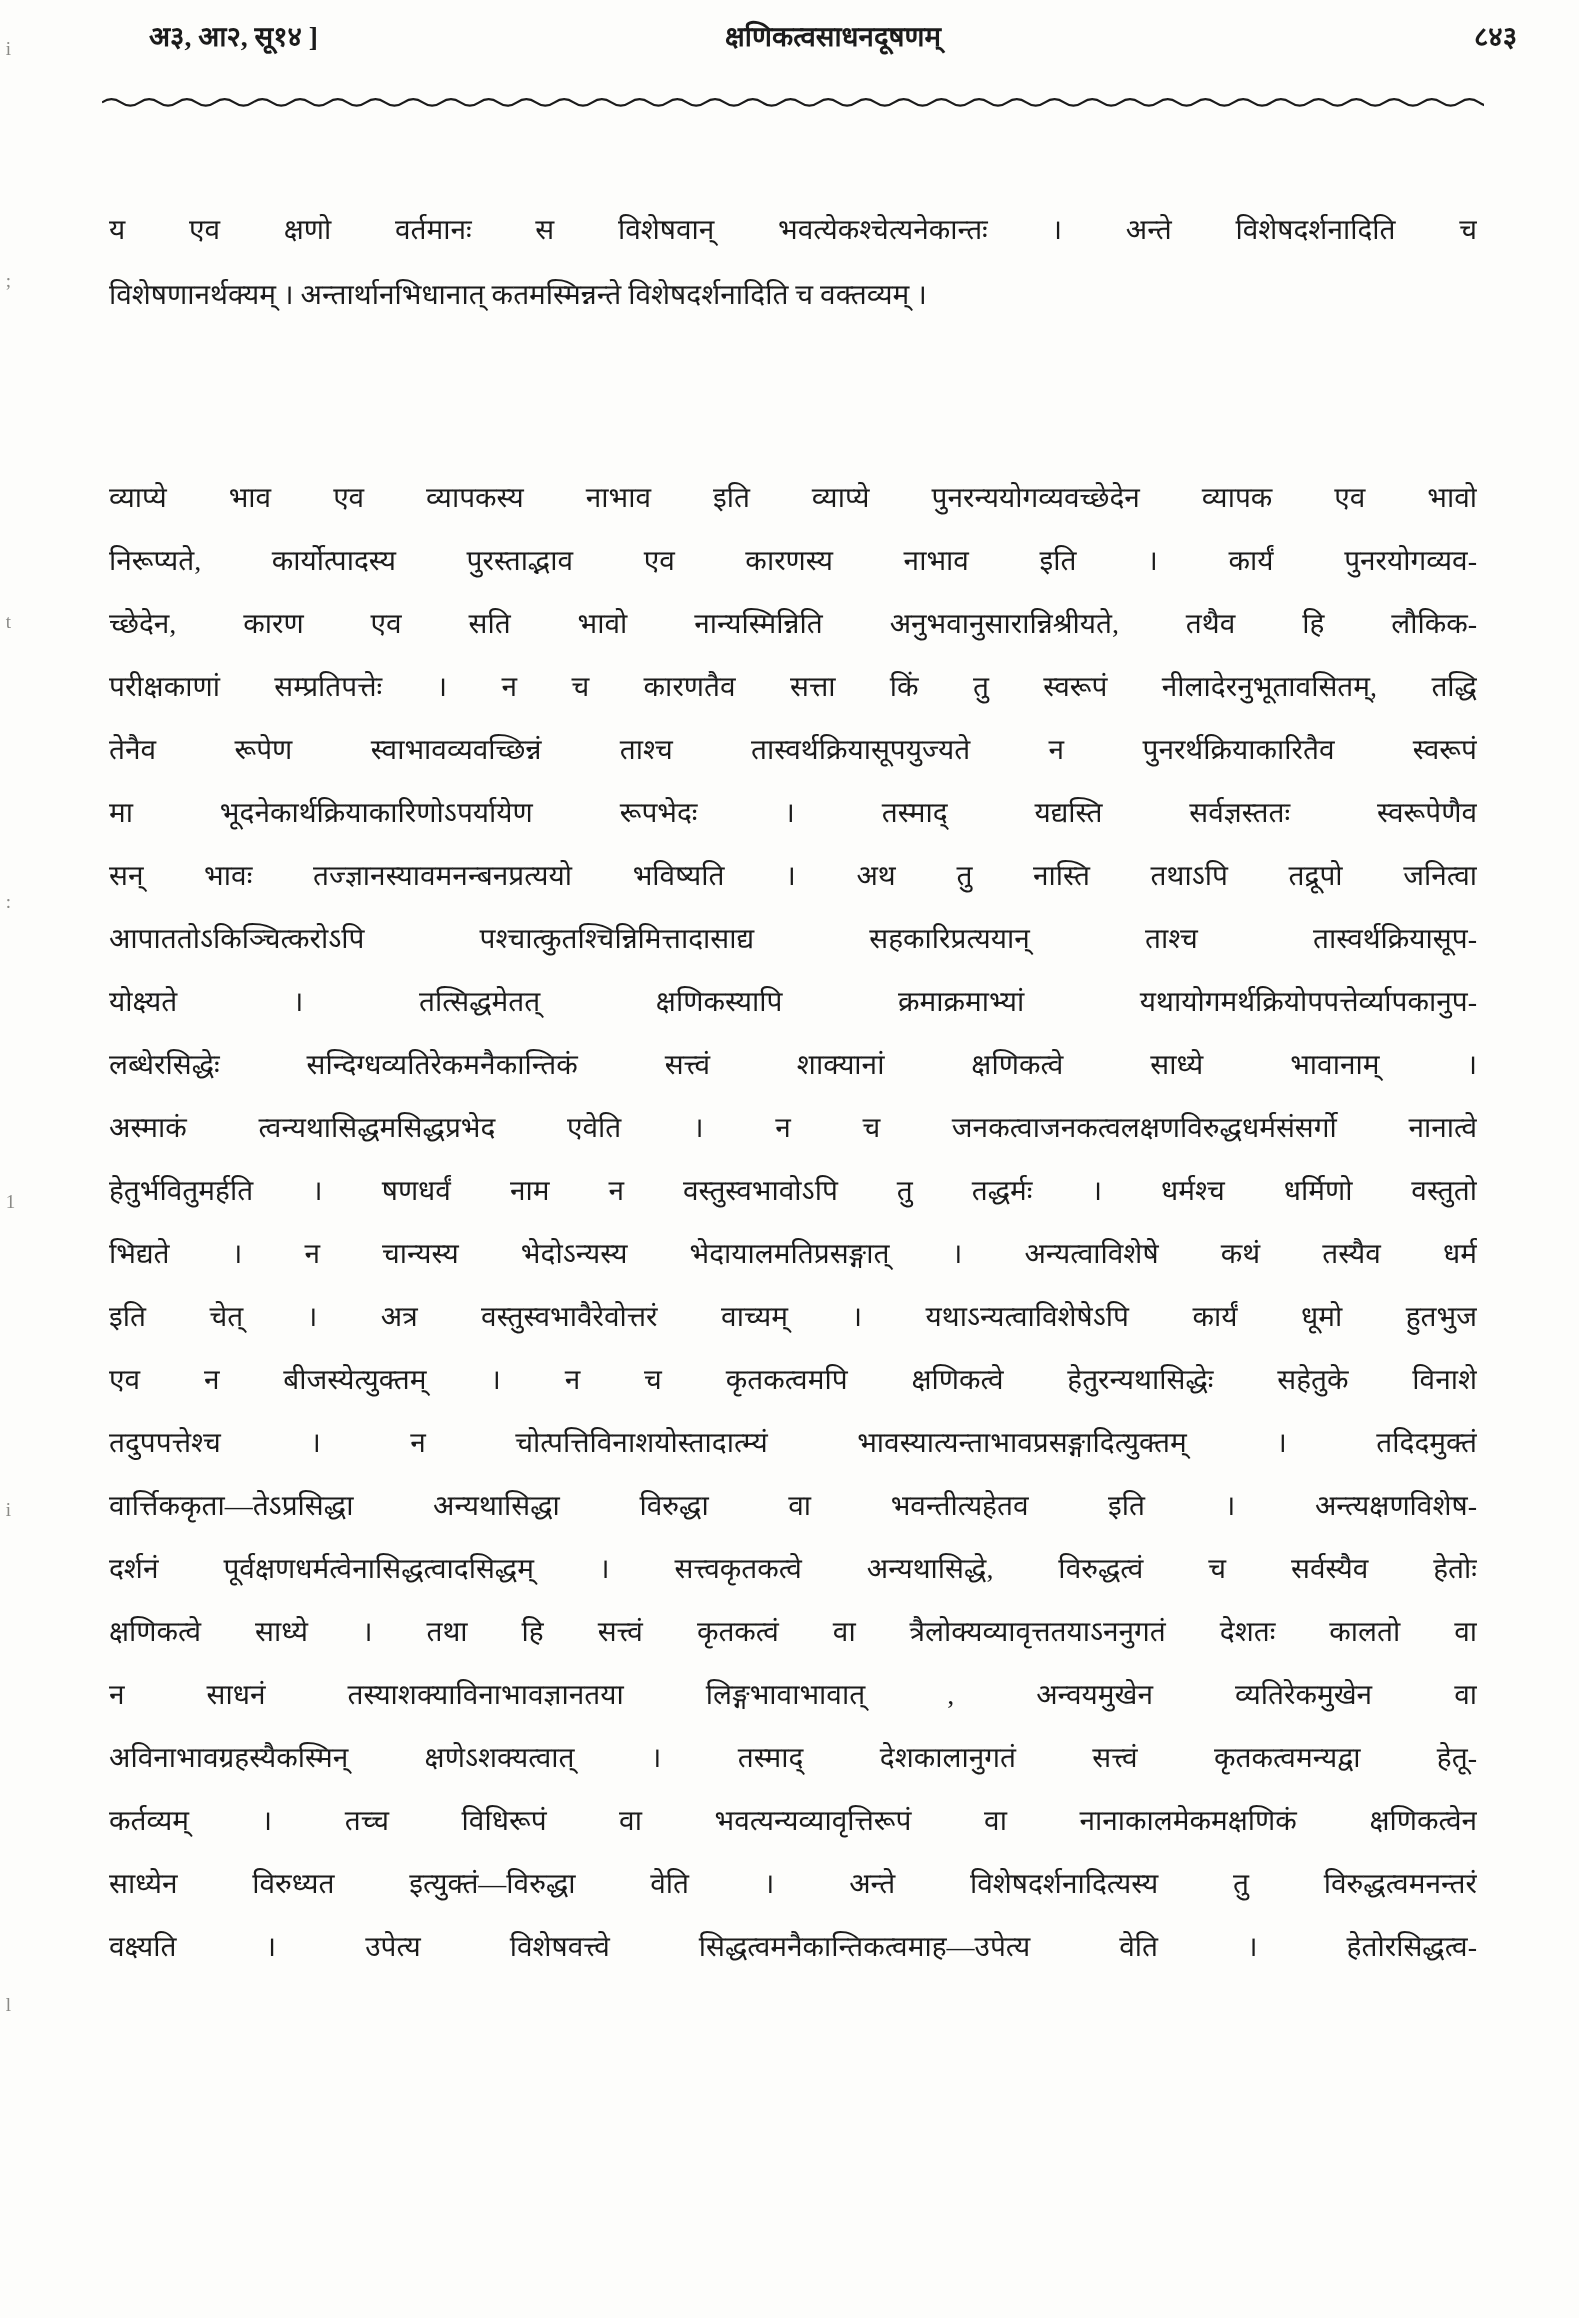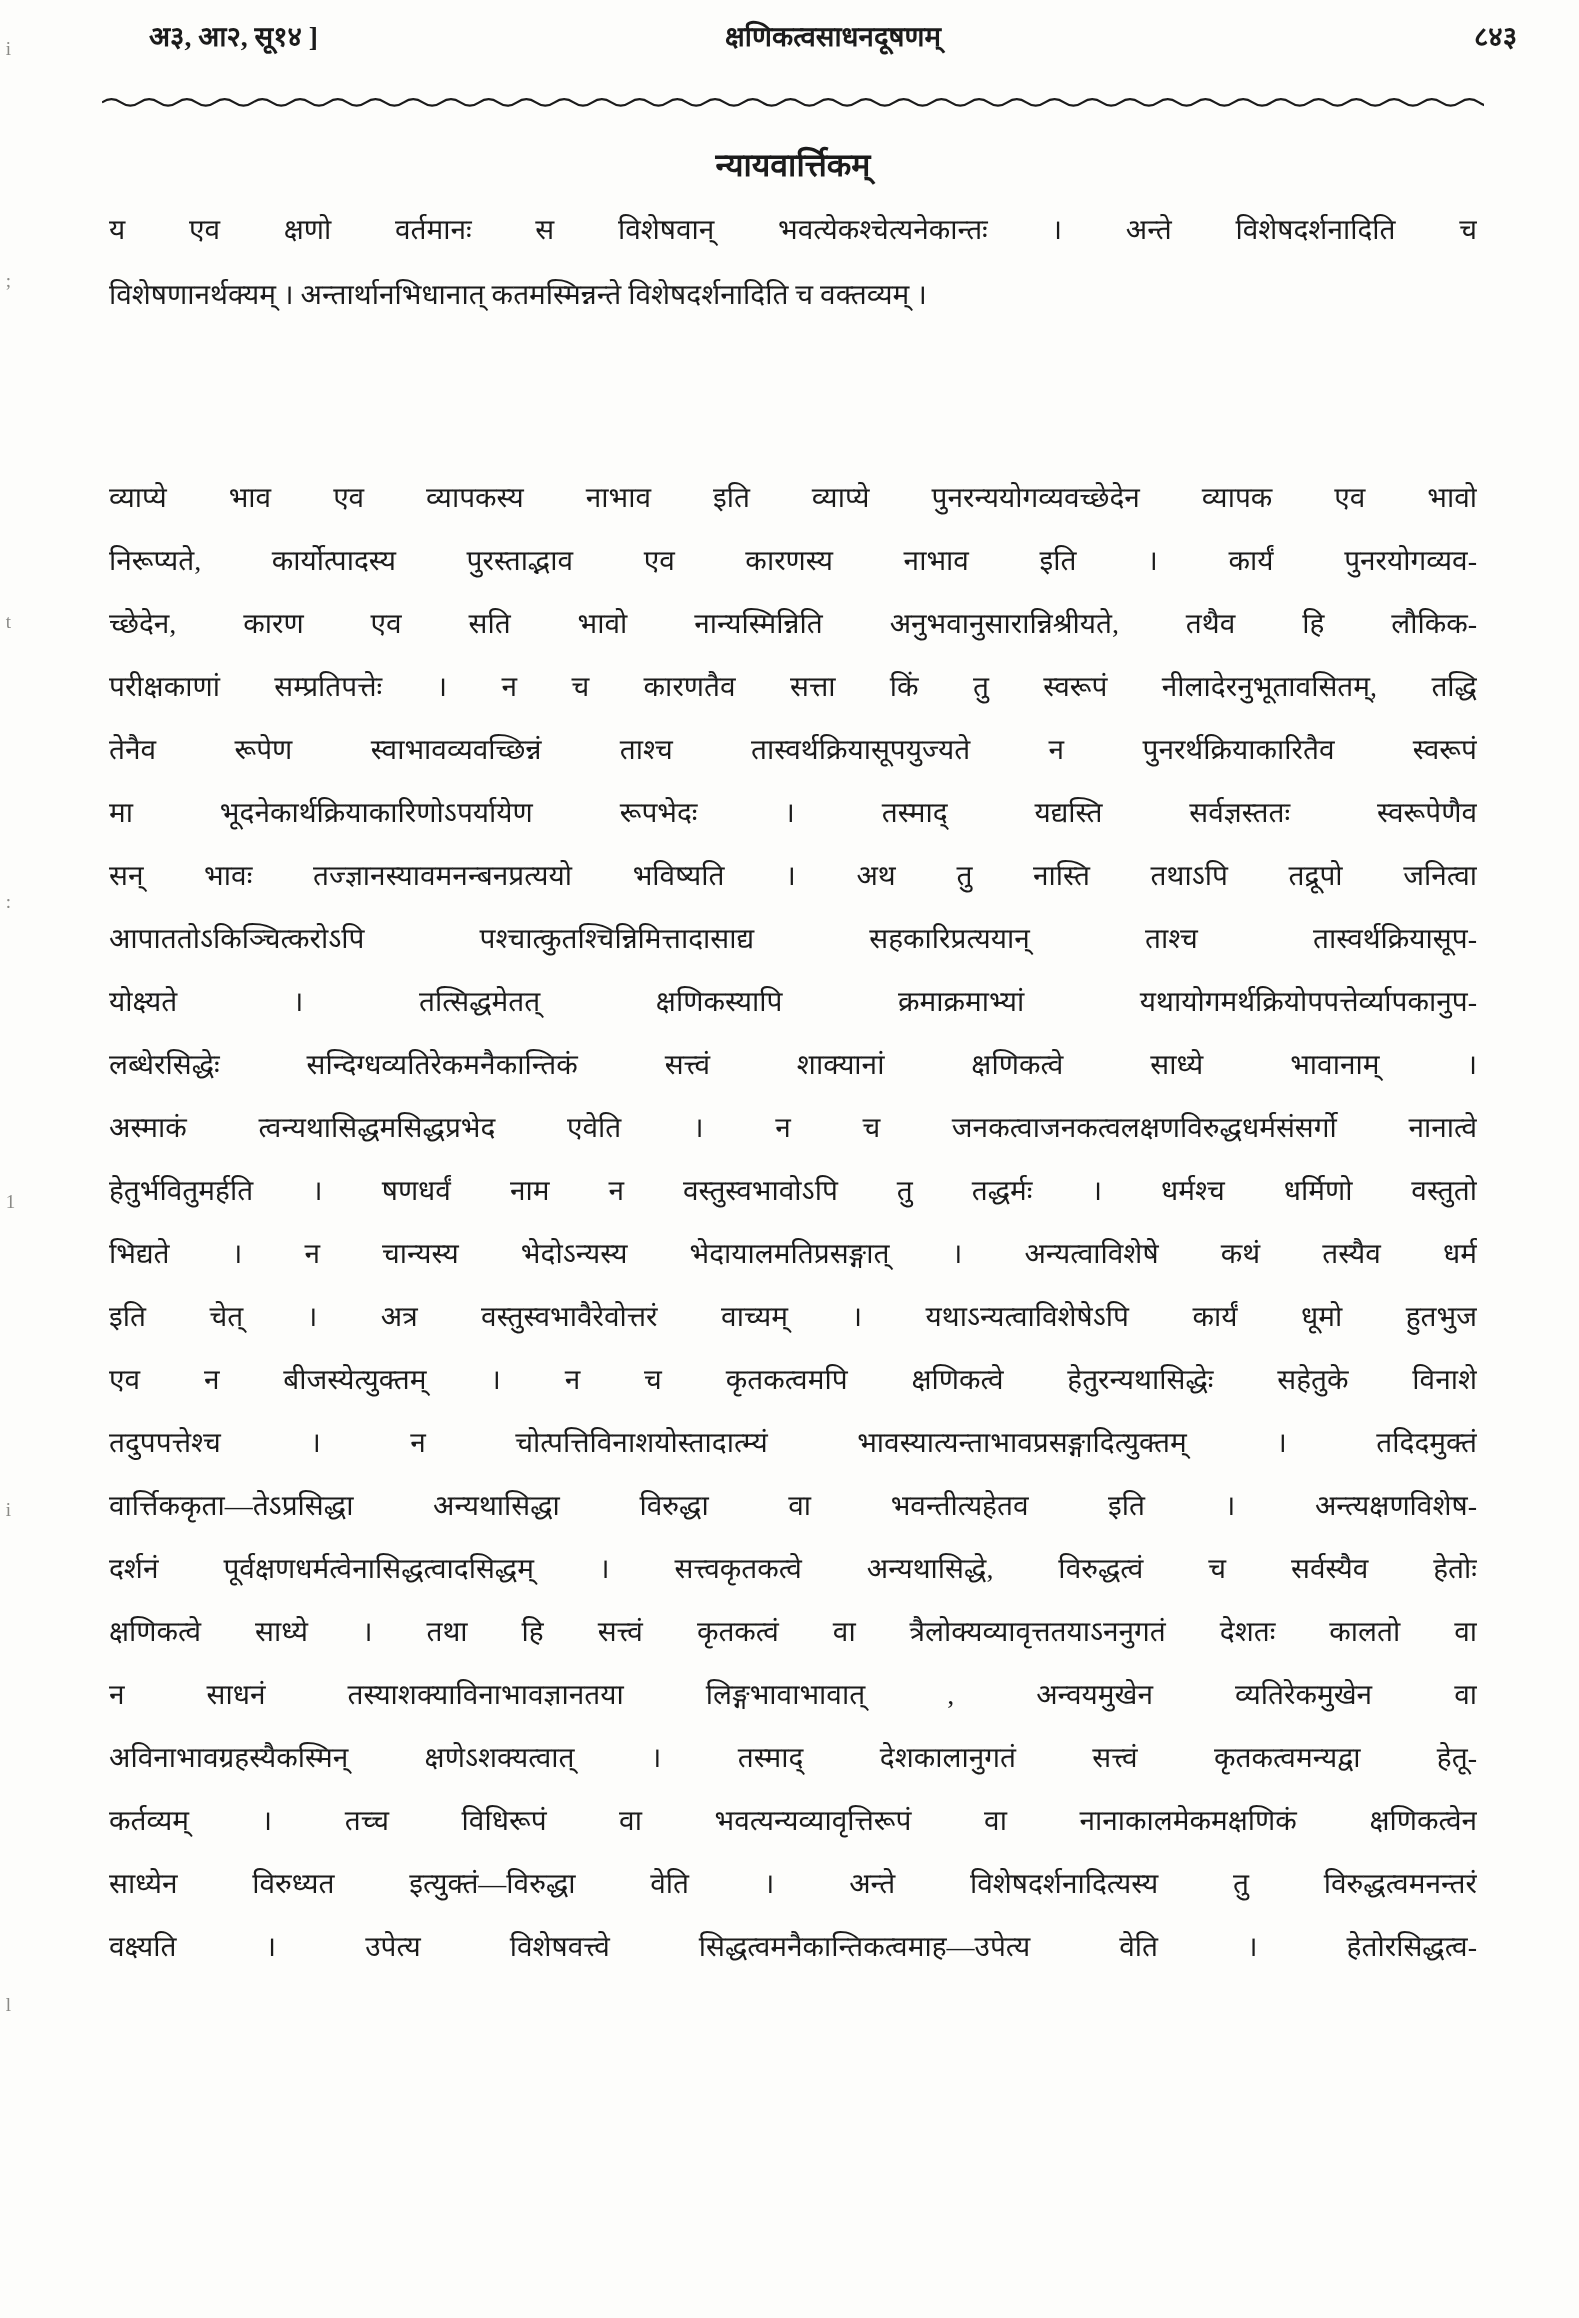--- a/index.html
+++ b/index.html
@@ -91,21 +91,20 @@
   <div class="pagehead">
     <span class="hl">अ३, आ२, सू१४ ]</span>
     <span class="hc">क्षणिकत्वसाधनदूषणम्</span>
     <span class="hr">८४३</span>
   </div>
 
   <svg class="wavy" viewBox="0 0 1905 22" preserveAspectRatio="none">
     <path d="M0,13 q13,-9 26,0 t26,0 t26,0 t26,0 t26,0 t26,0 t26,0 t26,0 t26,0 t26,0 t26,0 t26,0 t26,0 t26,0 t26,0 t26,0 t26,0 t26,0 t26,0 t26,0 t26,0 t26,0 t26,0 t26,0 t26,0 t26,0 t26,0 t26,0 t26,0 t26,0 t26,0 t26,0 t26,0 t26,0 t26,0 t26,0 t26,0 t26,0 t26,0 t26,0 t26,0 t26,0 t26,0 t26,0 t26,0 t26,0 t26,0 t26,0 t26,0 t26,0 t26,0 t26,0 t26,0 t26,0 t26,0 t26,0 t26,0 t26,0 t26,0 t26,0 t26,0 t26,0 t26,0 t26,0 t26,0 t26,0 t26,0 t26,0 t26,0 t26,0 t26,0 t26,0 t26,0 t26,0" fill="none" stroke="#1b1b1b" stroke-width="3"></path>
   </svg>
 
-  <h2 class="section-heading heading1">न्यायवार्त्तिकम्</h2>
 
   <div class="para para1">
     <div class="tline">य एव क्षणो वर्तमानः स विशेषवान् भवत्येकश्चेत्यनेकान्तः ।  अन्ते विशेषदर्शनादिति च</div>
     <div class="tline last">विशेषणानर्थक्यम् ।  अन्तार्थानभिधानात् कतमस्मिन्नन्ते विशेषदर्शनादिति च वक्तव्यम् ।</div>
   </div>
 
 
   <div class="para para2">
     <div class="tline">व्याप्ये भाव एव व्यापकस्य नाभाव इति व्याप्ये पुनरन्ययोगव्यवच्छेदेन व्यापक एव भावो</div>
     <div class="tline">निरूप्यते, कार्योत्पादस्य पुरस्ताद्भाव एव कारणस्य नाभाव इति ।  कार्यं पुनरयोगव्यव-</div>

